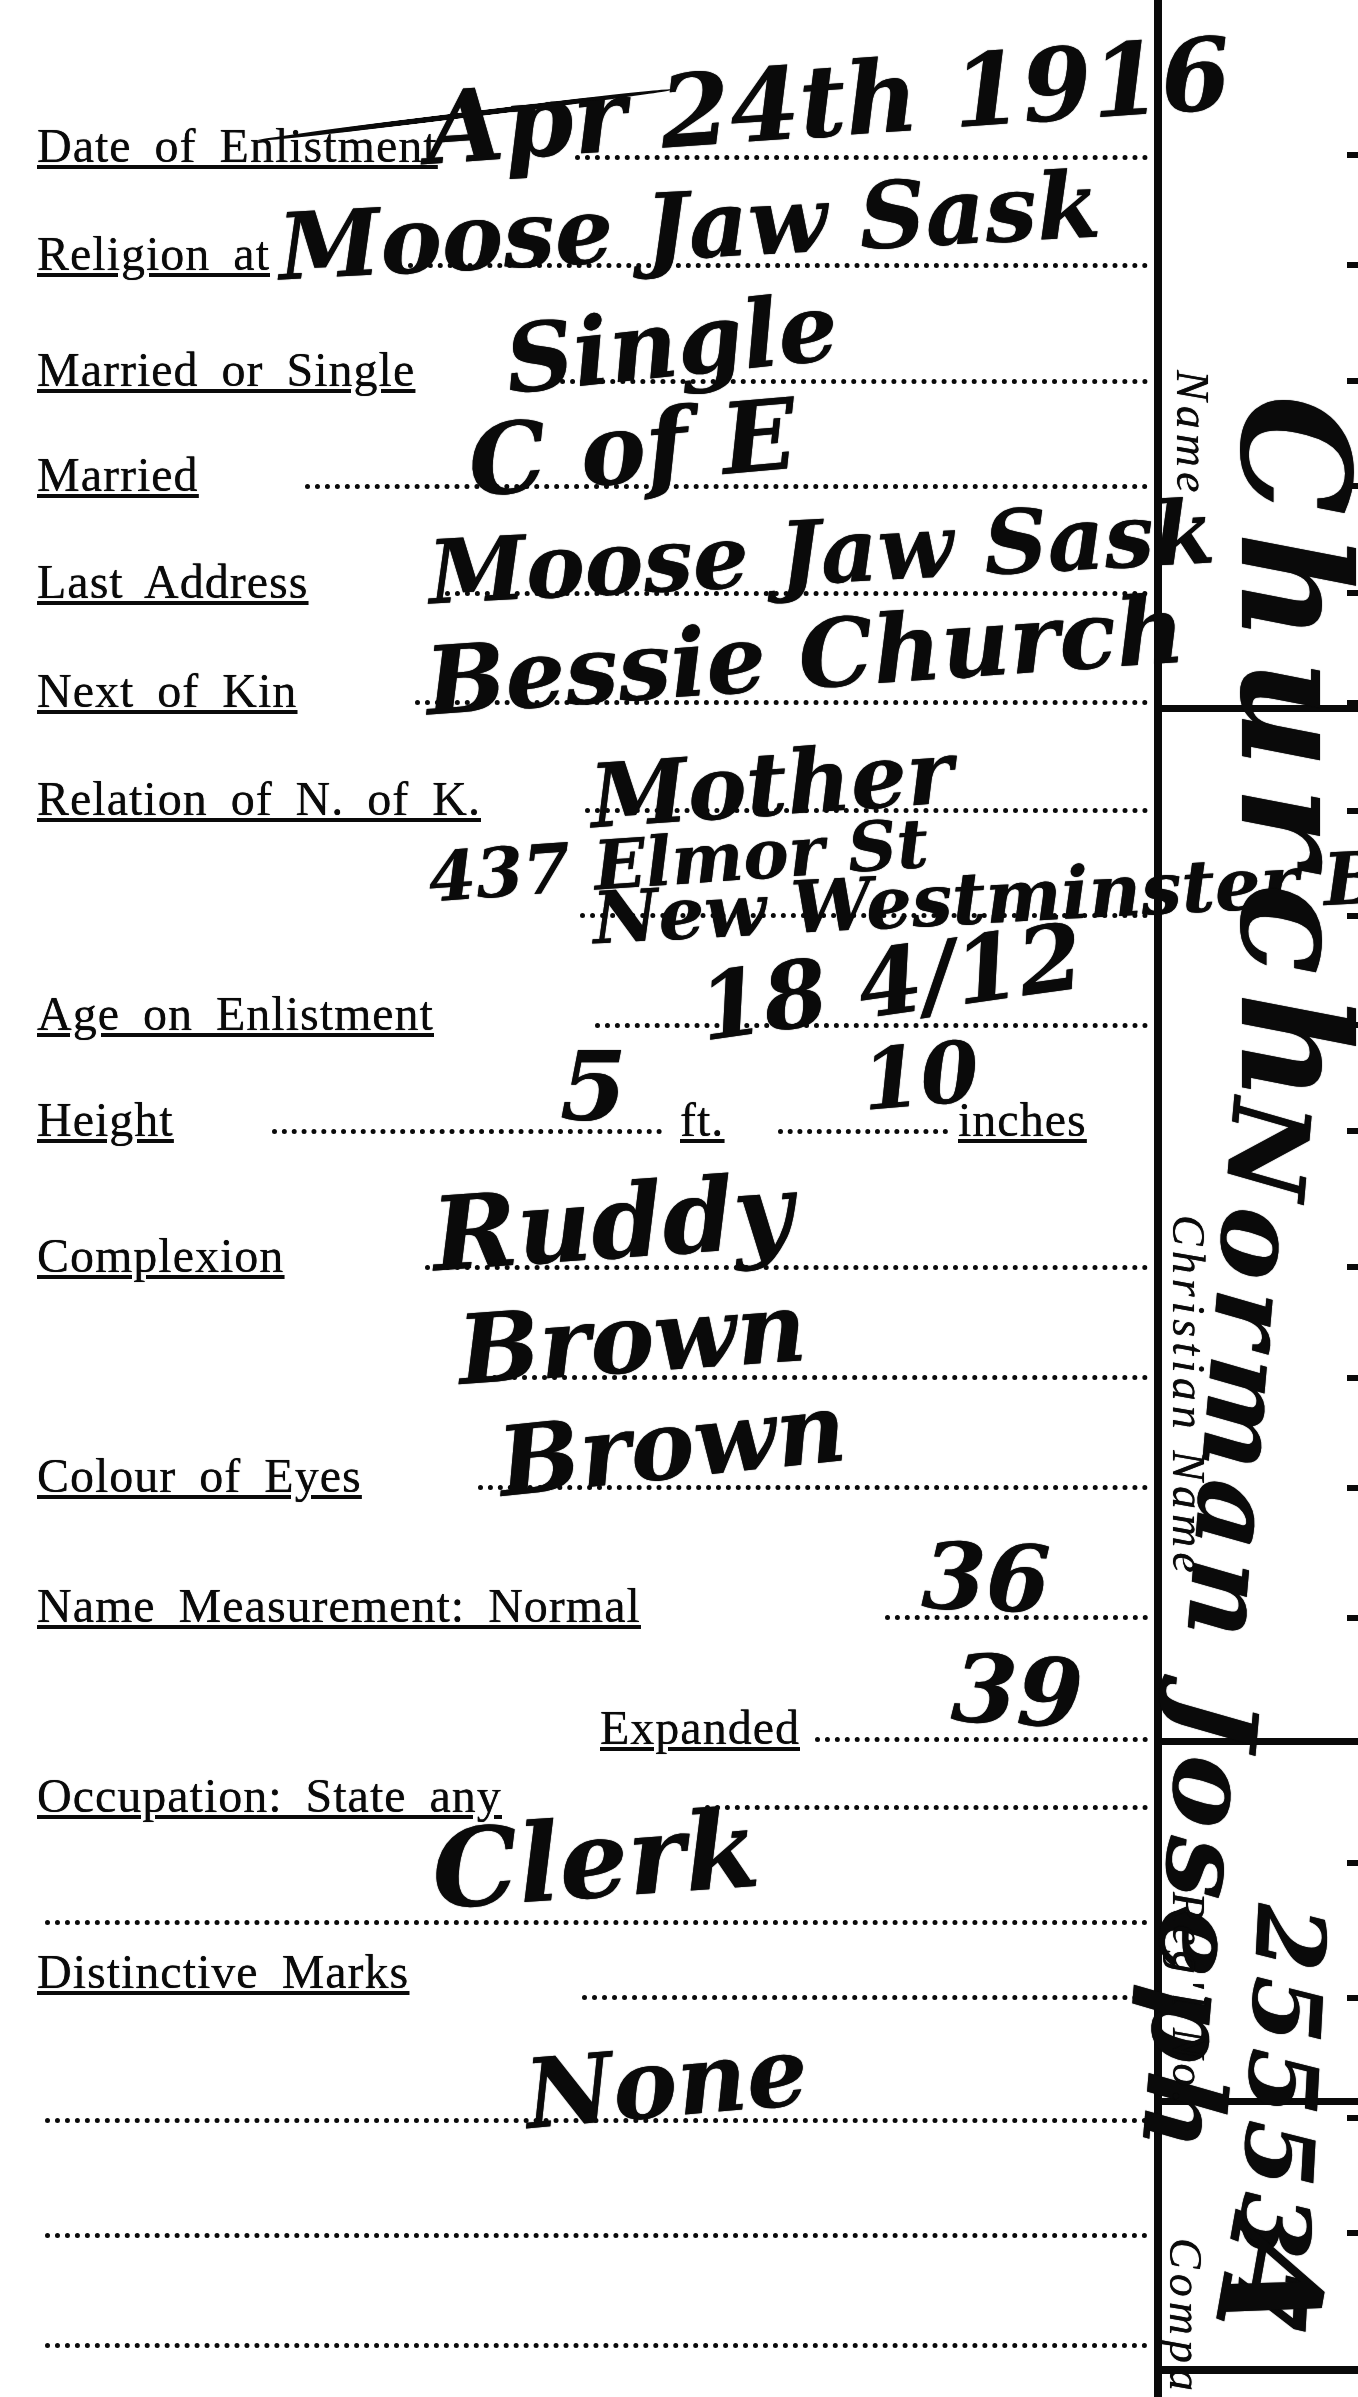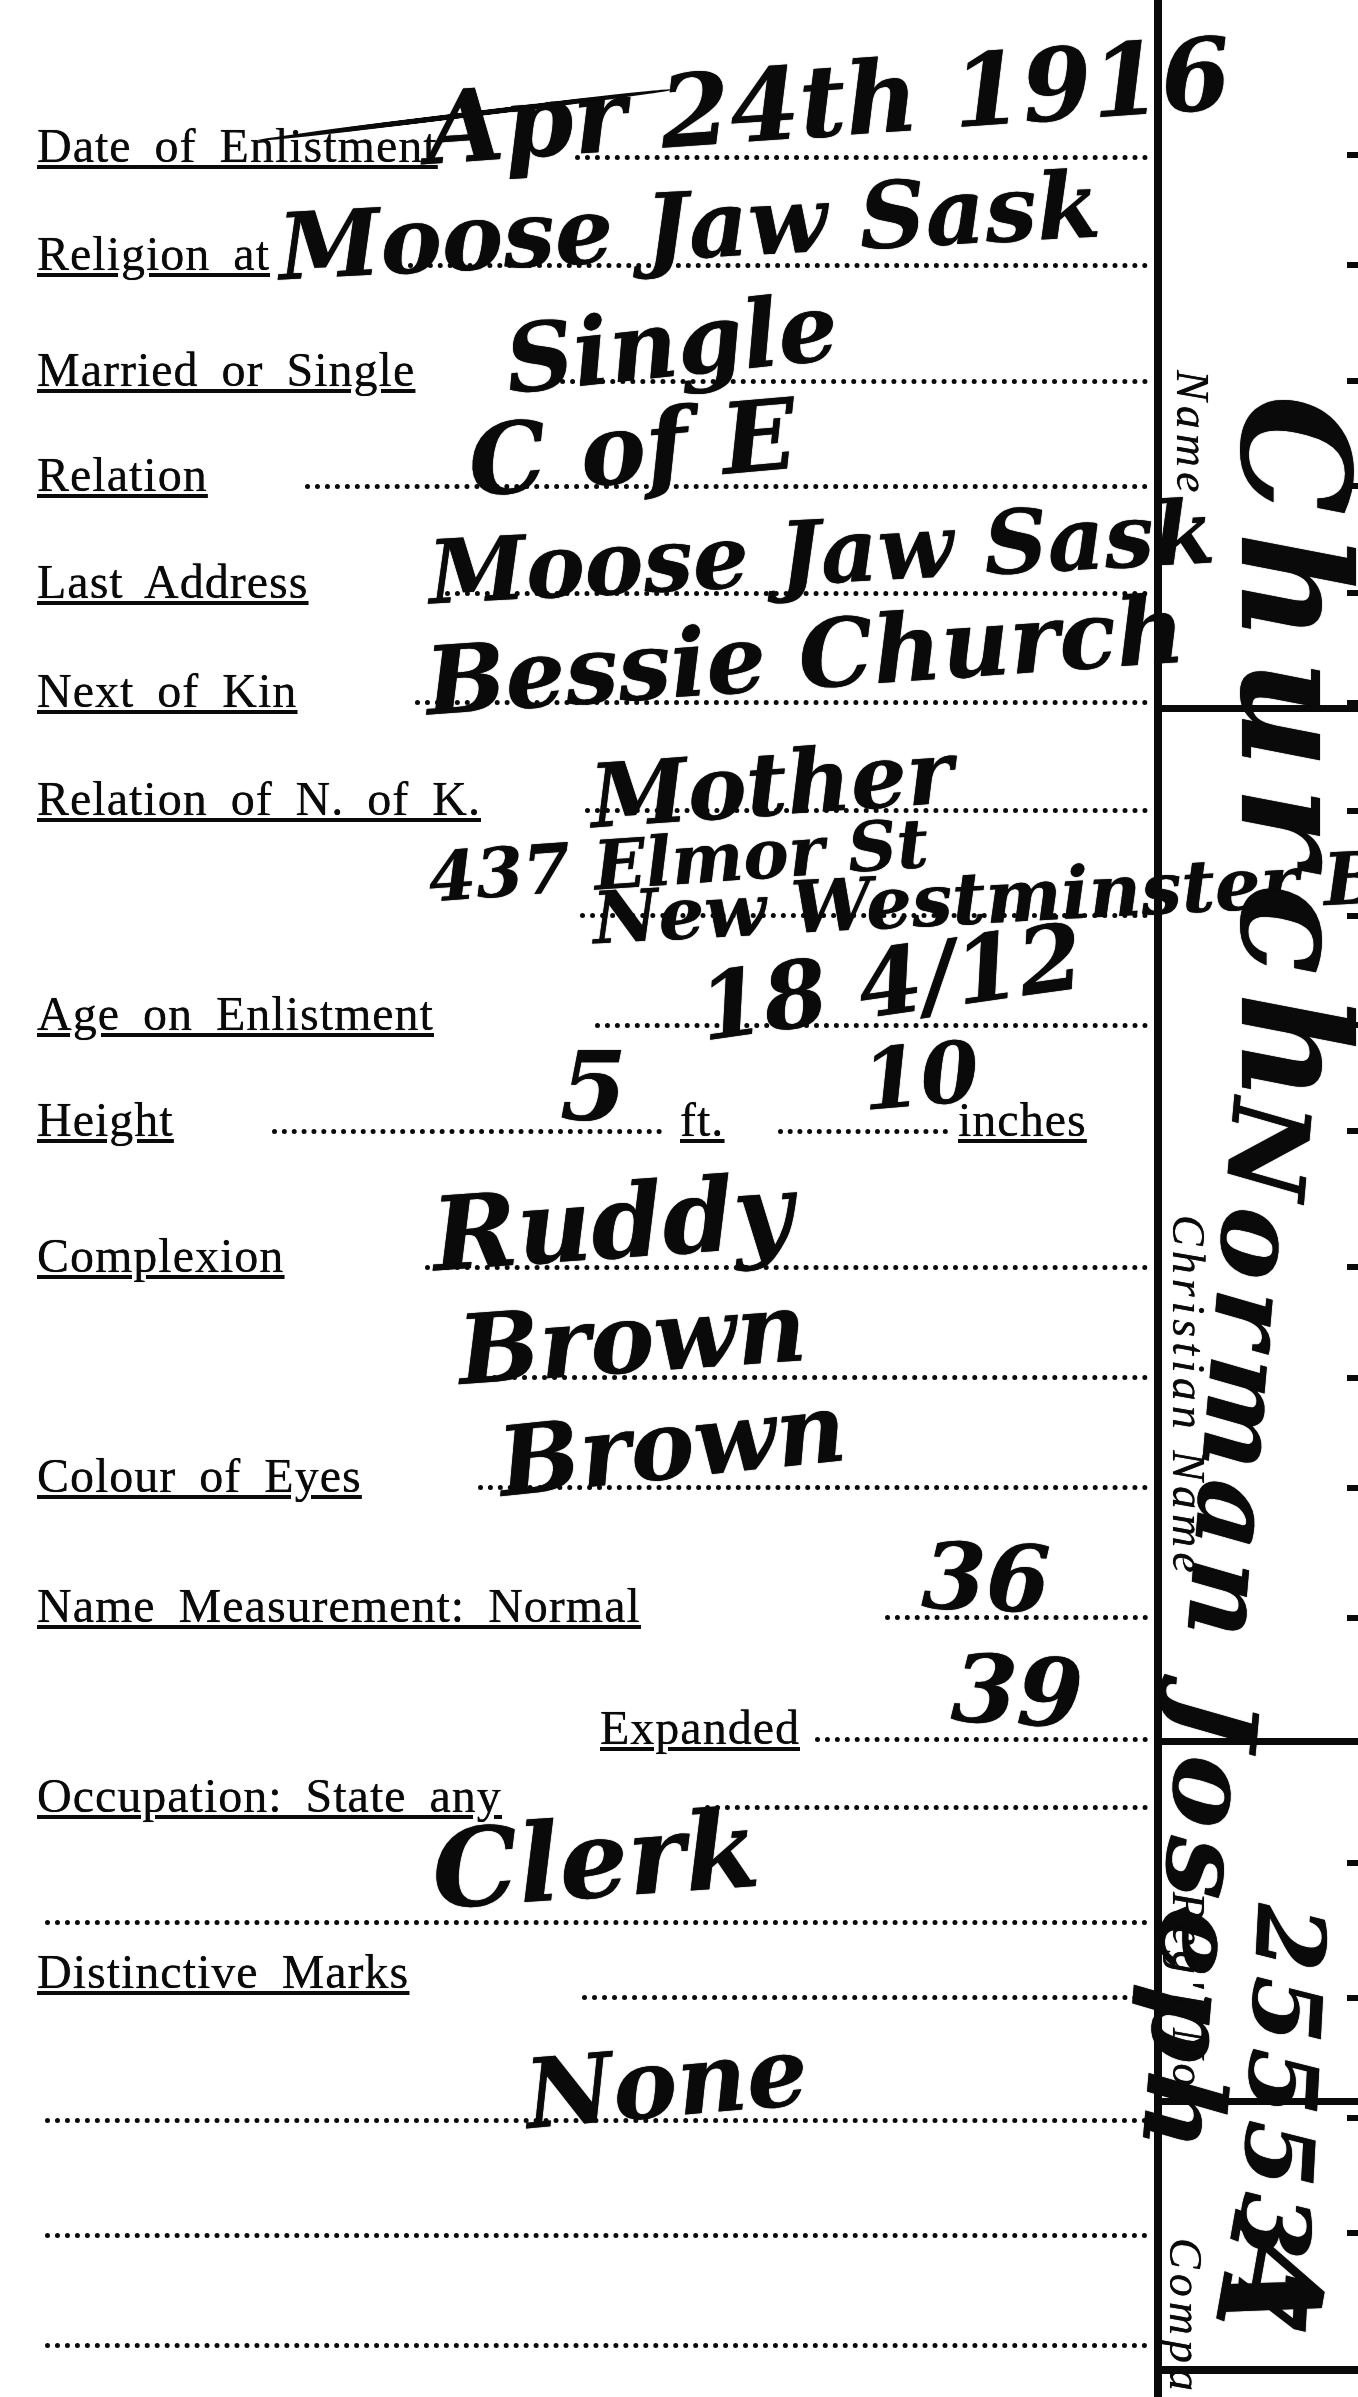--- a/index.html
+++ b/index.html
@@ -85,21 +85,21 @@
   <span class="hw" style="left:425px;top:42px;font-size:100px;transform:rotate(-4deg)">Apr 24th 1916</span>
 
   <span class="lbl" style="left:37px;top:226px">Religion at</span>
   <div class="dots" style="left:408px;top:263px;width:740px"></div>
   <span class="hw" style="left:278px;top:172px;font-size:92px;transform:rotate(-3deg)">Moose Jaw Sask</span>
 
   <span class="lbl" style="left:37px;top:342px">Married or Single</span>
   <div class="dots" style="left:550px;top:379px;width:598px"></div>
   <span class="hw" style="left:505px;top:288px;font-size:94px;transform:rotate(-6deg)">Single</span>
 
-  <span class="lbl" style="left:37px;top:447px">Relation</span>
+  <span class="lbl" style="left:37px;top:447px">Married</span>
   <div class="dots" style="left:305px;top:484px;width:843px"></div>
   <span class="hw" style="left:468px;top:390px;font-size:98px;transform:rotate(-5deg)">C of E</span>
 
   <span class="lbl" style="left:37px;top:554px">Last Address</span>
   <div class="dots" style="left:445px;top:591px;width:703px"></div>
   <span class="hw" style="left:428px;top:500px;font-size:88px;transform:rotate(-3deg)">Moose Jaw Sask</span>
 
   <span class="lbl" style="left:37px;top:663px">Next of Kin</span>
   <div class="dots" style="left:415px;top:700px;width:733px"></div>
   <span class="hw" style="left:425px;top:600px;font-size:94px;transform:rotate(-4deg)">Bessie Church</span>

